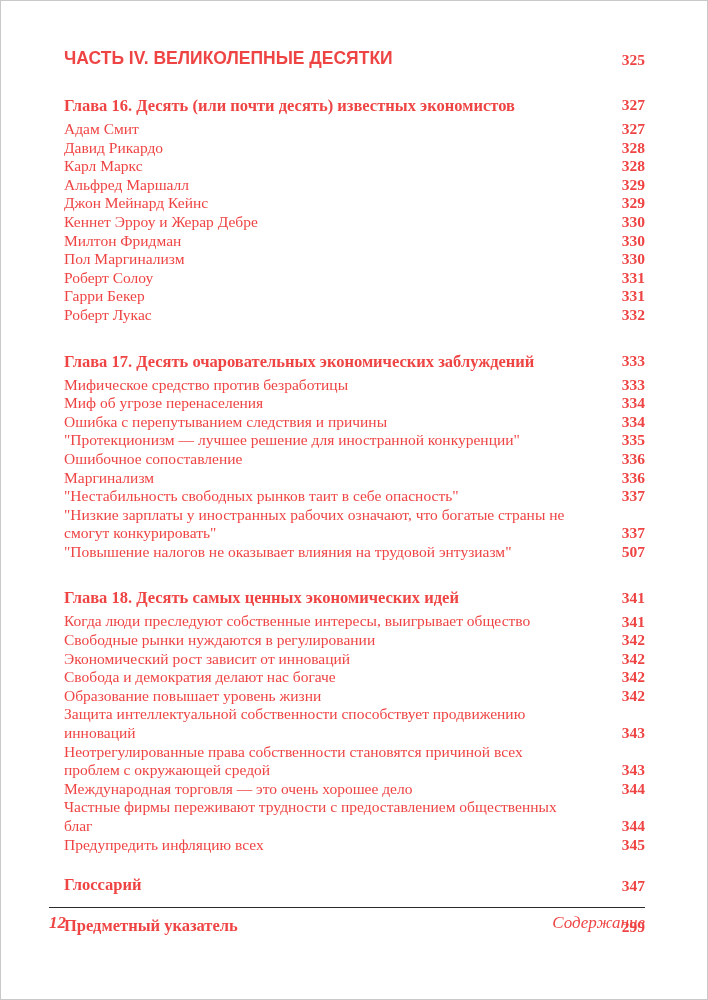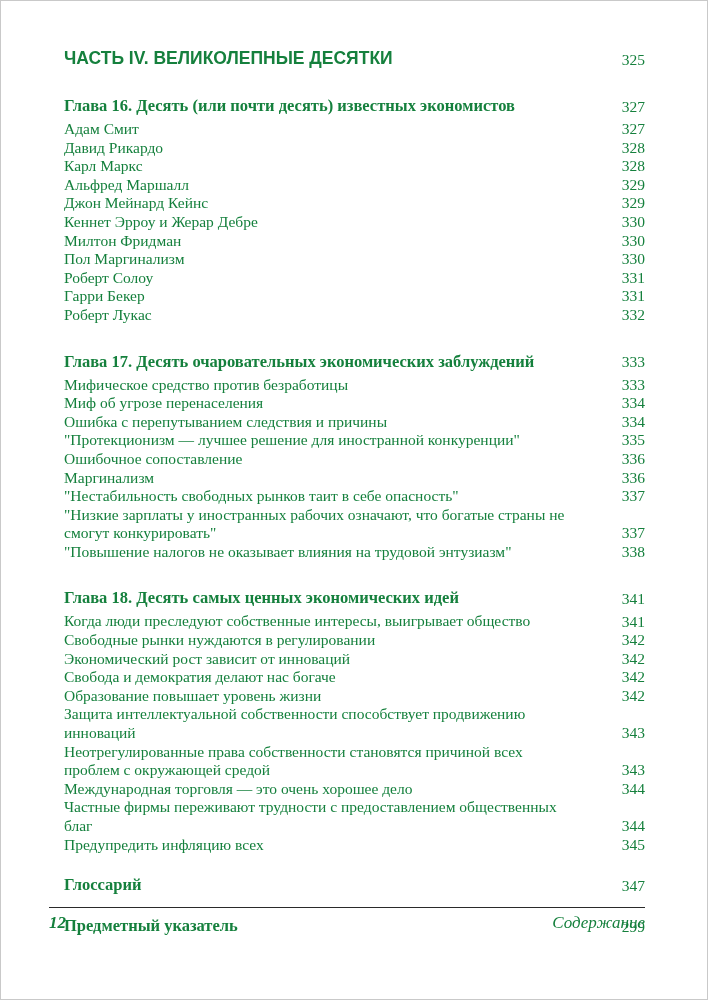--- a/index.html
+++ b/index.html
@@ -4,57 +4,58 @@
 <style>
   html, body { margin: 0; padding: 0; background: #ffffff; }
   .page {
     position: relative;
     width: 708px;
     height: 1000px;
     background: #ffffff;
     box-sizing: border-box;
     border: 1px solid #c9c9c9;
     font-family: "Liberation Serif", serif;
-    color: #15803d;
+    color: #ef4444;
     overflow: hidden;
   }
   .content {
     position: absolute;
     left: 63px;
     right: 62px;
     top: 46px;
   }
   .row {
     display: flex;
     justify-content: space-between;
     align-items: flex-end;
   }
   .row .title { flex: 1 1 auto; max-width: 548px; }
   .row .pagenum {
     flex: 0 0 auto;
     padding-left: 14px;
     font-family: "Liberation Serif", serif;
-    font-weight: normal;
+    font-weight: bold;
     font-size: 15.5px;
     line-height: 18.5px;
   }
   .part-row {
     font-family: "Liberation Sans", sans-serif;
     font-weight: bold;
     font-size: 17.5px;
     line-height: 22px;
     margin-bottom: 12px;
   }
   .part-row .pagenum { font-size: 15.5px; }
   .chapter {
     font-weight: bold;
     font-size: 16.5px;
     line-height: 21px;
     margin-top: 26px;
     margin-bottom: 4px;
+    align-items: center;
   }
   .entry {
     font-size: 15.5px;
     line-height: 18.6px;
     gap: 28px;
   }
   .extra {
     font-weight: bold;
     font-size: 16.5px;
     line-height: 21px;
@@ -169,21 +170,21 @@
           <div class="row entry">
             <span class="title">"Нестабильность свободных рынков таит в себе опасность"</span>
             <span class="pagenum">337</span>
           </div>
           <div class="row entry">
             <span class="title">"Низкие зарплаты у иностранных рабочих означают, что богатые страны не смогут конкурировать"</span>
             <span class="pagenum">337</span>
           </div>
           <div class="row entry">
             <span class="title">"Повышение налогов не оказывает влияния на трудовой энтузиазм"</span>
-            <span class="pagenum">338</span>
+            <span class="pagenum">507</span>
           </div>
         </section>
         <section>
           <div class="row chapter">
             <span class="title">Глава 18. Десять самых ценных экономических идей</span>
             <span class="pagenum">341</span>
           </div>
           <div class="row entry">
             <span class="title">Когда люди преследуют собственные интересы, выигрывает общество</span>
             <span class="pagenum">341</span>

